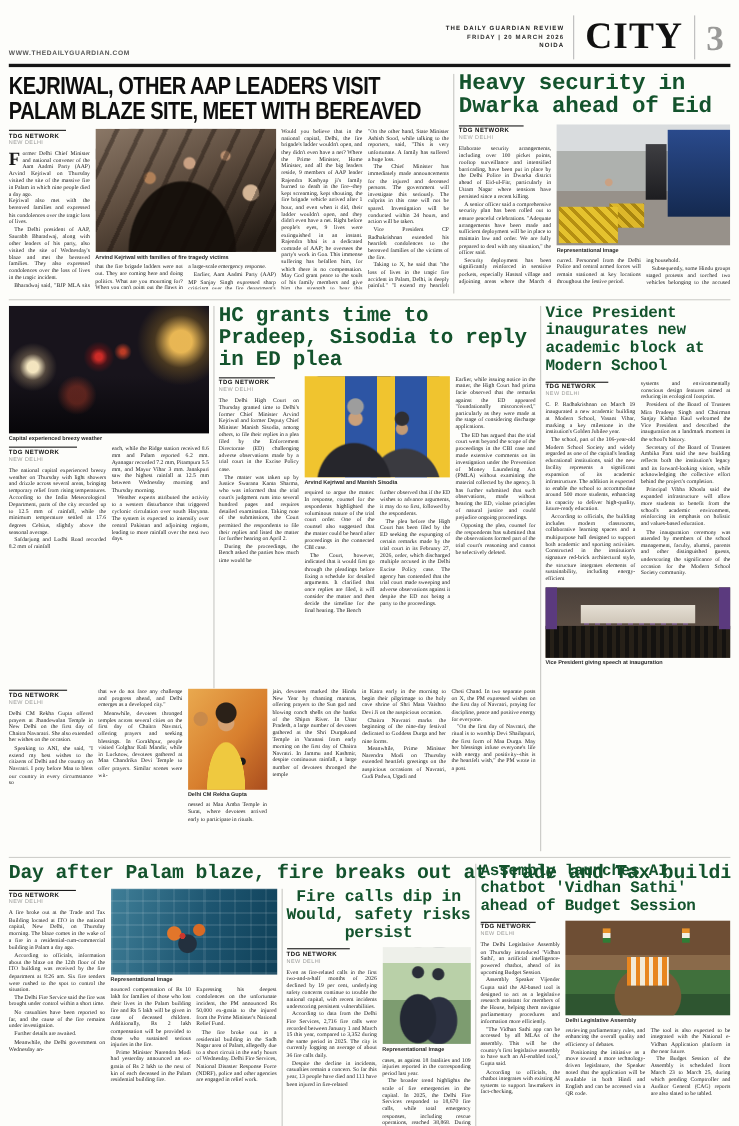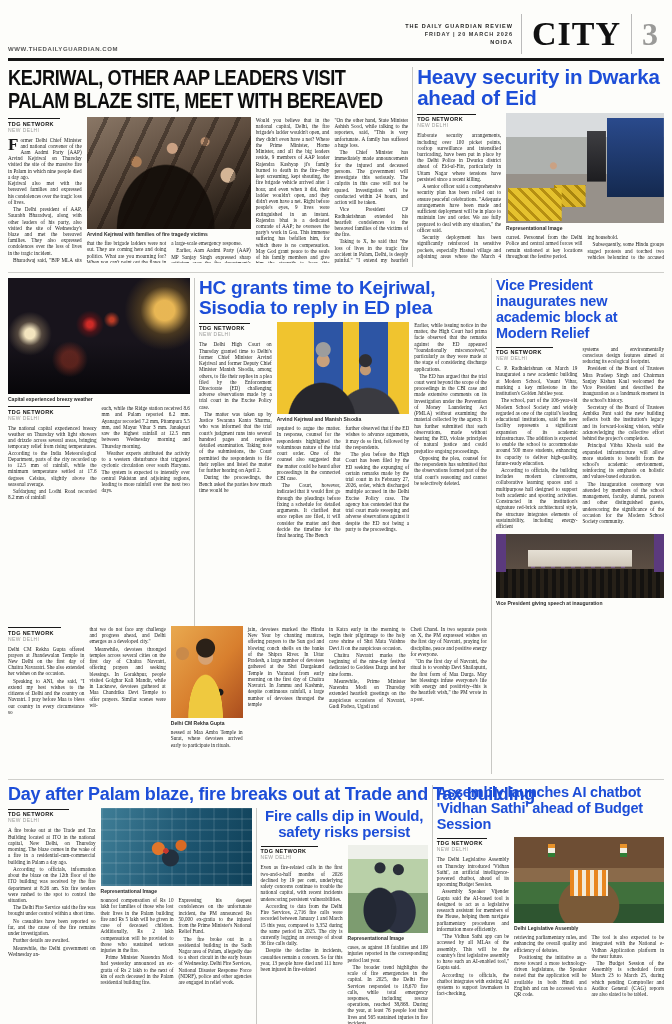--- a/index.html
+++ b/index.html
@@ -16,21 +16,21 @@
   .mast-txt{text-align:right;font:700 5.5px/1.5 "Liberation Sans",sans-serif;letter-spacing:1px;color:#222;padding-right:8px}
   .mast-txt .dt{color:#333}
   .sec-rule{width:1px;height:40px;background:#bbb;flex:none}
   .secname{font:700 34px/0.9 "Liberation Serif",serif;letter-spacing:1px;padding:0 10px}
   .pgno{font:700 32px/0.9 "Liberation Serif",serif;color:#9a9a98;padding:0 6px 0 10px}
   .black-rule{height:3px;background:#161616;margin:4px 0 6px}
   
   .hl-main{margin:0 0 4px;height:46px;overflow:hidden}
   .hl-main .cond{display:inline-block;width:123%;transform:scaleX(.81);transform-origin:0 0;
      font:800 22.5px/1.0 "Liberation Sans",sans-serif;letter-spacing:-.6px;color:#0e0e0e}
-  .hs{font-family:Liberation Sans, sans-serif;font-weight:700;color:#1d4ed8;margin:0 0 4px;letter-spacing:-.2px}
+  .hs{font-family:Liberation Mono, monospace;font-weight:700;color:#14532d;margin:0 0 4px;letter-spacing:-.2px}
   .hs.h-dwarka{font-size:20.5px;line-height:1.02}
   .hs.h-breezy{font-size:16px;line-height:1.05}
   .hs.h-hc{font-size:19px;line-height:1.05}
   .hs.h-vp{font-size:14.5px;line-height:1.1}
   .hs.h-rekha{font-size:23px;line-height:1.0;white-space:nowrap}
   .hs.h-dayafter{font-size:18px;line-height:1.05;white-space:nowrap}
   .hs.h-firecalls{font-size:15px;line-height:1.1;text-align:center}
   .hs.h-assembly{font-size:14.5px;line-height:1.1}
   
   .bt{font-size:5.2px;line-height:1.2;text-align:justify;color:#191919}
@@ -232,21 +232,21 @@
                 </div>
             </div>
             <div class="col bt">
                 <p class="para">each, while the Ridge station received 8.6 mm and Palam reported 6.2 mm. Ayanagar recorded 7.2 mm, Pitampura 5.5 mm, and Mayur Vihar 3 mm. Janakpuri saw the highest rainfall at 12.5 mm between Wednesday morning and Thursday morning.</p>
                 <p class="para">Weather experts attributed the activity to a western disturbance that triggered cyclonic circulation over south Haryana. The system is expected to intensify over central Pakistan and adjoining regions, leading to more rainfall over the next two days.</p>
               </div>
           </div>
         </article>
         <div class="vr"></div>
         <article class="col">
-          <h2 class="hs h-hc">HC grants time to Kejriwal, Sisodia to reply in ED plea</h2>
+          <h2 class="hs h-hc">HC grants time to Pradeep, Sisodia to reply in ED plea</h2>
           <div class="row gap">
             <div class="col bt">
               <div class="by">
                 <div class="by-n">TDG NETWORK</div>
                 <div class="by-l">NEW DELHI</div>
               </div>
               <div>
                   <p class="para">The Delhi High Court on Thursday granted time to Delhi's former Chief Minister Arvind Kejriwal and former Deputy Chief Minister Manish Sisodia, among others, to file their replies in a plea filed by the Enforcement Directorate (ED) challenging adverse observations made by a trial court in the Excise Policy case.</p>
                   <p class="para">The matter was taken up by Justice Swarana Kanta Sharma, who was informed that the trial court's judgment runs into several hundred pages and requires detailed examination. Taking note of the submissions, the Court permitted the respondents to file their replies and listed the matter for further hearing on April 2.</p>
                   <p class="para">During the proceedings, the Bench asked the parties how much time would be</p>
@@ -307,21 +307,21 @@
             </div>
           <div class="col bt">
               <p class="para">Cheti Chand. In two separate posts on X, the PM expressed wishes on the first day of Navratri, praying for discipline, peace and positive energy for everyone.</p>
               <p class="para">"On the first day of Navratri, the ritual is to worship Devi Shailaputri, the first form of Maa Durga. May her blessings infuse everyone's life with energy and positivity--this is the heartfelt wish," the PM wrote in a post.</p>
             </div>
         </div>
       </article>
     </div>
     <div class="vr"></div>
     <article class="col">
-      <h2 class="hs h-vp">Vice President inaugurates new academic block at Modern Relief</h2>
+      <h2 class="hs h-vp">Vice President inaugurates new academic block at Modern School</h2>
       <div class="row gap">
         <div class="col bt">
           <div class="by">
             <div class="by-n">TDG NETWORK</div>
             <div class="by-l">NEW DELHI</div>
           </div>
           <div>
               <p class="para">C. P. Radhakrishnan on March 19 inaugurated a new academic building at Modern School, Vasant Vihar, marking a key milestone in the institution's Golden Jubilee year.</p>
               <p class="para">The school, part of the 106-year-old Modern School Society and widely regarded as one of the capital's leading educational institutions, said the new facility represents a significant expansion of its academic infrastructure. The addition is expected to enable the school to accommodate around 500 more students, enhancing its capacity to deliver high-quality, future-ready education.</p>
               <p class="para">According to officials, the building includes modern classrooms, collaborative learning spaces and a multipurpose hall designed to support both academic and sporting activities. Constructed in the institution's signature red-brick architectural style, the structure integrates elements of sustainability, including energy-efficient</p>

